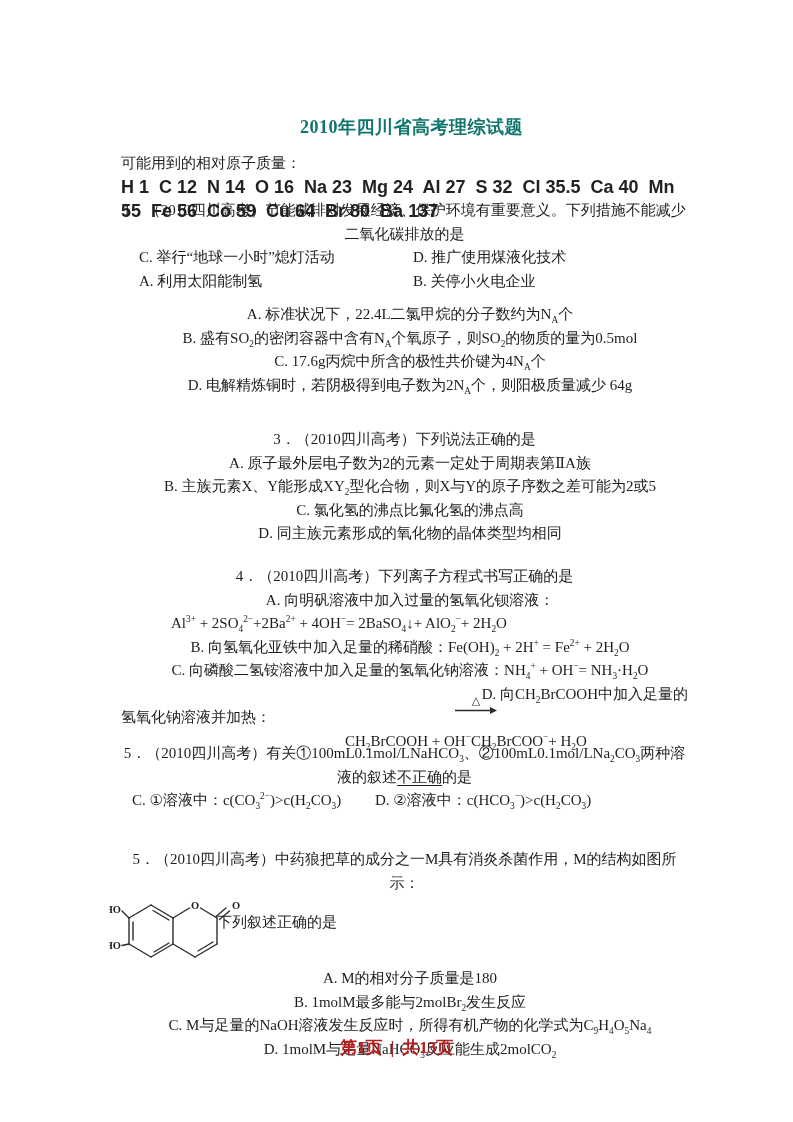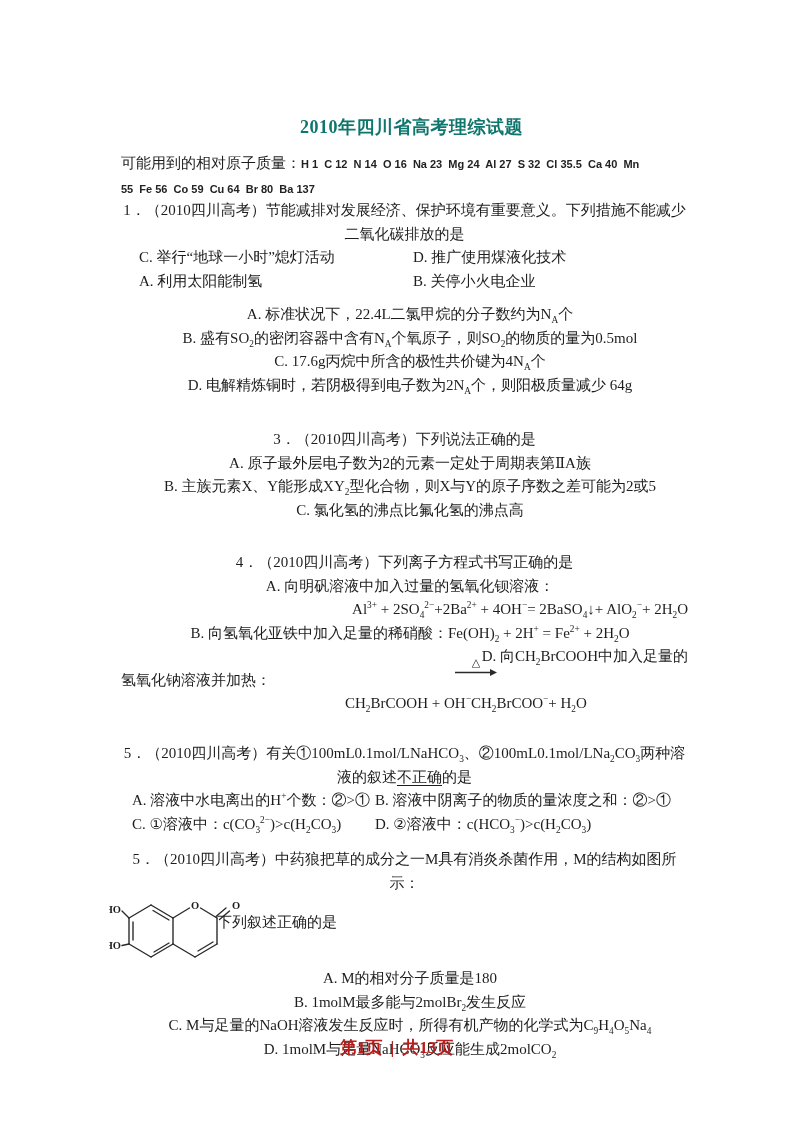--- a/index.html
+++ b/index.html
@@ -4,27 +4,27 @@
 <style>
   html,body{margin:0;padding:0;background:#ffffff;}
   .page{position:relative;width:793px;height:1122px;background:#fff;overflow:hidden;
         font-family:"Liberation Serif","DejaVu Serif",serif;color:#1d1d1d;font-size:15px;}
   .title{position:absolute;top:100px;left:0;width:100%;text-align:center;margin:15px;
          font-size:18px;font-weight:bold;color:#0f766e;letter-spacing:.5px;}
   .block{position:absolute;left:121px;width:567px;line-height:23.5px;}
   .stem{margin:0;text-align:center;}
   sub,sup{font-size:.62em;line-height:0;}
   .vals{font-family:"Liberation Sans","DejaVu Sans",sans-serif;font-weight:600;
-        font-size:11px;white-space:pre;color:#222;}
+        font-size:18px;white-space:pre;color:#222;}
   .orow{display:flex;padding-left:18px;}
   .orow .c1{width:274px;flex:none;}
   .orow5{display:flex;padding-left:11px;}
   .orow5 .c1{width:243px;flex:none;}
   .opt-line{padding-left:11px;text-align:center;}
-  .eq-line{padding-left:50px;white-space:nowrap;text-align:right;}
+  .eq-line{padding-left:50px;white-space:nowrap;}
   .ul{text-decoration:underline;text-underline-offset:3px;}
   .q4d{position:relative;}
   .q4d-right{text-align:right;}
   .q4d-formula{padding-left:224px;white-space:nowrap;}
   .arrowbox{position:absolute;left:332px;top:12px;width:46px;text-align:center;line-height:11px;}
   .arrowbox .delta{font-size:11px;display:block;}
   .q6fig{position:relative;height:72px;}
   .q6fig svg{position:absolute;left:-12px;top:0;}
   .q6prompt{position:absolute;left:96px;top:16px;}
   .mol line,.mol path{stroke:#2b2b2b;stroke-width:1.4;fill:none;stroke-linecap:round;}
@@ -64,47 +64,45 @@
     <div class="opt-line">B. 盛有SO<sub>2</sub>的密闭容器中含有N<sub>A</sub>个氧原子，则SO<sub>2</sub>的物质的量为0.5mol</div>
     <div class="opt-line">C. 17.6g丙烷中所含的极性共价键为4N<sub>A</sub>个</div>
     <div class="opt-line">D. 电解精炼铜时，若阴极得到电子数为2N<sub>A</sub>个，则阳极质量减少 64g</div>
   </section>
 
   <section class="block" style="top:428px">
     <p class="stem">3．（2010四川高考）下列说法正确的是</p>
     <div class="opt-line">A. 原子最外层电子数为2的元素一定处于周期表第ⅡA族</div>
     <div class="opt-line">B. 主族元素X、Y能形成XY<sub>2</sub>型化合物，则X与Y的原子序数之差可能为2或5</div>
     <div class="opt-line">C. 氯化氢的沸点比氟化氢的沸点高</div>
+    <div class="opt-line">D. 同主族元素形成的氧化物的晶体类型均相同</div>
   </section>
 
-  <section class="block" style="top:551px">
+  <section class="block" style="top:565px">
     <p class="stem">4．（2010四川高考）下列离子方程式书写正确的是</p>
     <div class="opt-line">A. 向明矾溶液中加入过量的氢氧化钡溶液：</div>
     <div class="eq-line">Al<sup>3+</sup> +  2SO<sub>4</sub><sup>2−</sup>+2Ba<sup>2+</sup> +  4OH<sup>−</sup>=  2BaSO<sub>4</sub>↓+  AlO<sub>2</sub><sup>−</sup>+  2H<sub>2</sub>O</div>
     <div class="opt-line">B. 向氢氧化亚铁中加入足量的稀硝酸：Fe(OH)<sub>2</sub> + 2H<sup>+</sup> = Fe<sup>2+</sup> + 2H<sub>2</sub>O</div>
+    <div class="opt-line">C. 向磷酸二氢铵溶液中加入足量的氢氧化钠溶液：NH<sub>4</sub><sup>+</sup> + OH<sup>−</sup>= NH<sub>3</sub>·H<sub>2</sub>O</div>
     <div class="q4d">
       <div class="q4d-right">D. 向CH<sub>2</sub>BrCOOH中加入足量的</div>
       <div>氢氧化钠溶液并加热：</div>
       <div class="arrowbox">
         <span class="delta">△</span>
         <svg class="arrow-svg" width="44" height="9" viewBox="0 0 44 9">
           <line x1="1" y1="4.5" x2="37" y2="4.5" stroke="#2b2b2b" stroke-width="1.3"></line>
           <path d="M36 1 L43 4.5 L36 8 Z" fill="#2b2b2b"></path>
         </svg>
       </div>
       <div class="q4d-formula">CH<sub>2</sub>BrCOOH + OH<sup>−</sup>CH<sub>2</sub>BrCOO<sup>−</sup>+ H<sub>2</sub>O</div>
     </div>
   </section>
 
   <section class="block" style="top:742px">
     <p class="stem"><span>5．（2010四川高考）有关①100mL0.1mol/LNaHCO<sub>3</sub>、②100mL0.1mol/LNa<sub>2</sub>CO<sub>3</sub>两种溶液的叙述</span><span class="ul">不正确</span><span>的是</span></p>
-    <div class="orow5">
-      <span class="c1">A. 溶液中水电离出的H<sup>+</sup>个数：②&gt;①</span>
-      <span>B. 溶液中阴离子的物质的量浓度之和：②&gt;①</span>
-    </div>
     <div class="orow5">
       <span class="c1">C. ①溶液中：c(CO<sub>3</sub><sup>2−</sup>)&gt;c(H<sub>2</sub>CO<sub>3</sub>)</span>
       <span>D. ②溶液中：c(HCO<sub>3</sub><sup>−</sup>)&gt;c(H<sub>2</sub>CO<sub>3</sub>)</span>
     </div>
   </section>
 
   <section class="block" style="top:848px">
     <p class="stem">5．（2010四川高考）中药狼把草的成分之一M具有消炎杀菌作用，M的结构如图所示：</p>
     <div class="q6fig">
       <svg class="mol" width="135" height="72" viewBox="0 0 135 72">

